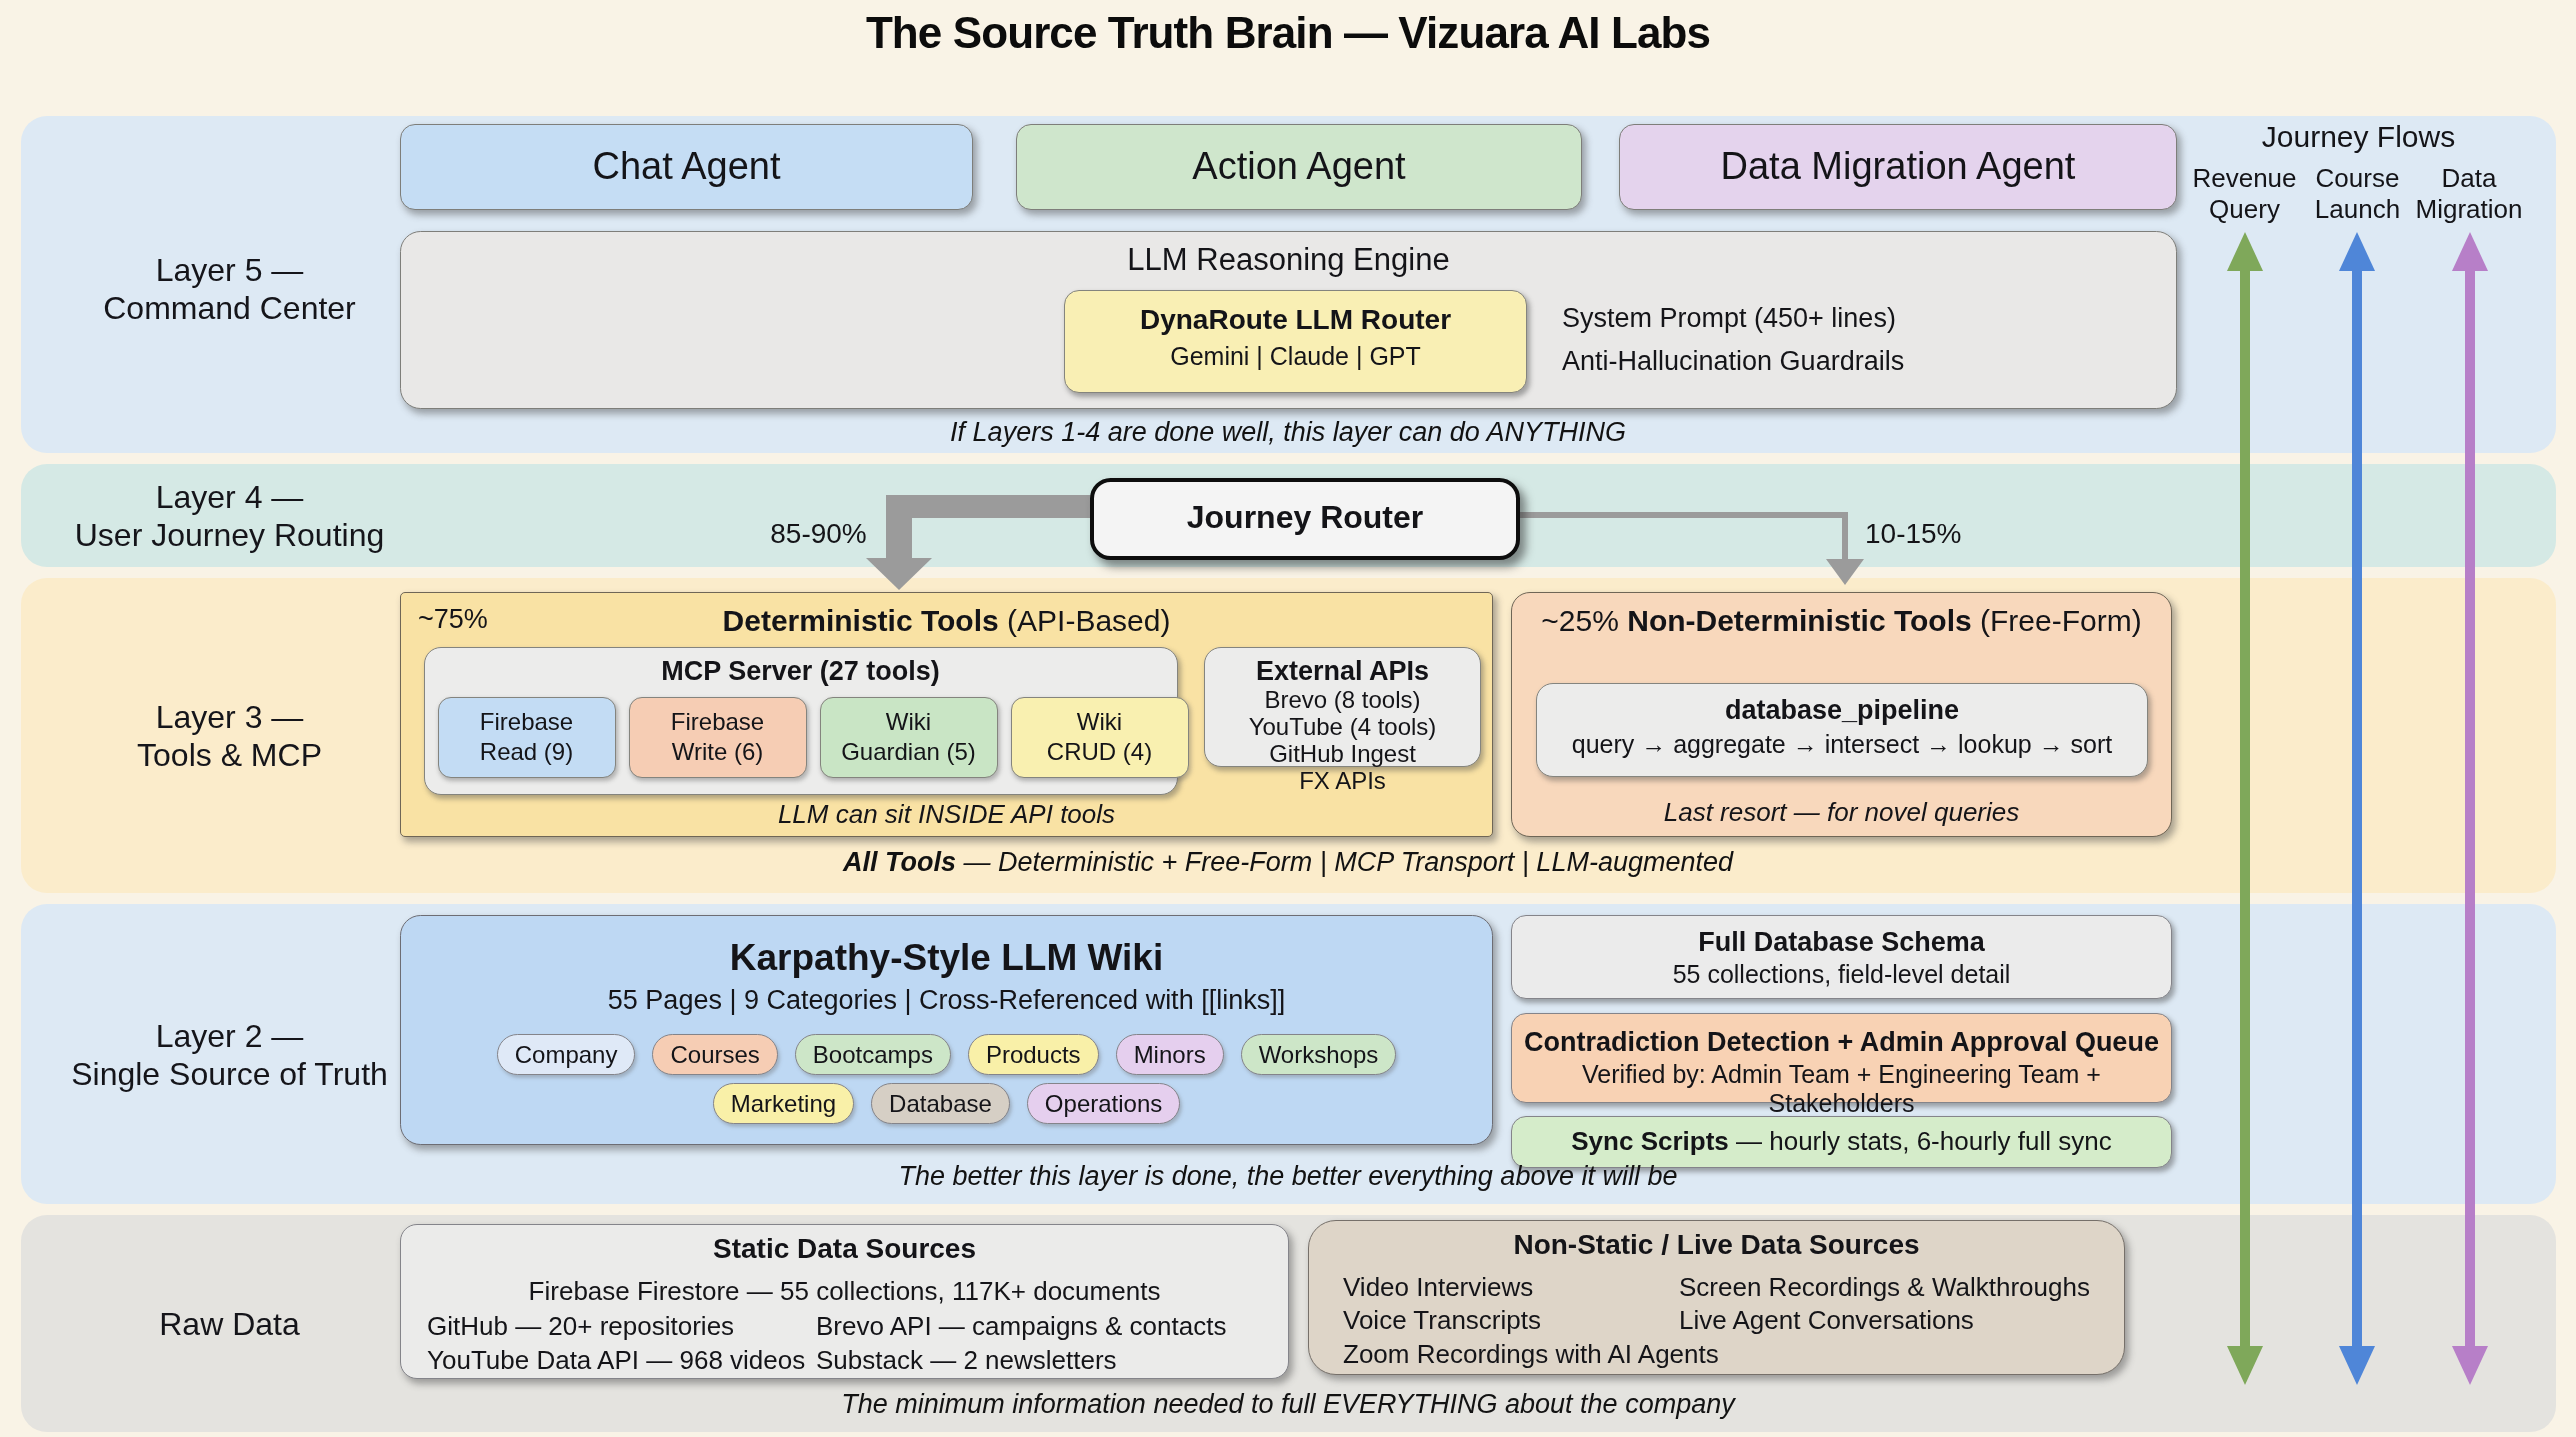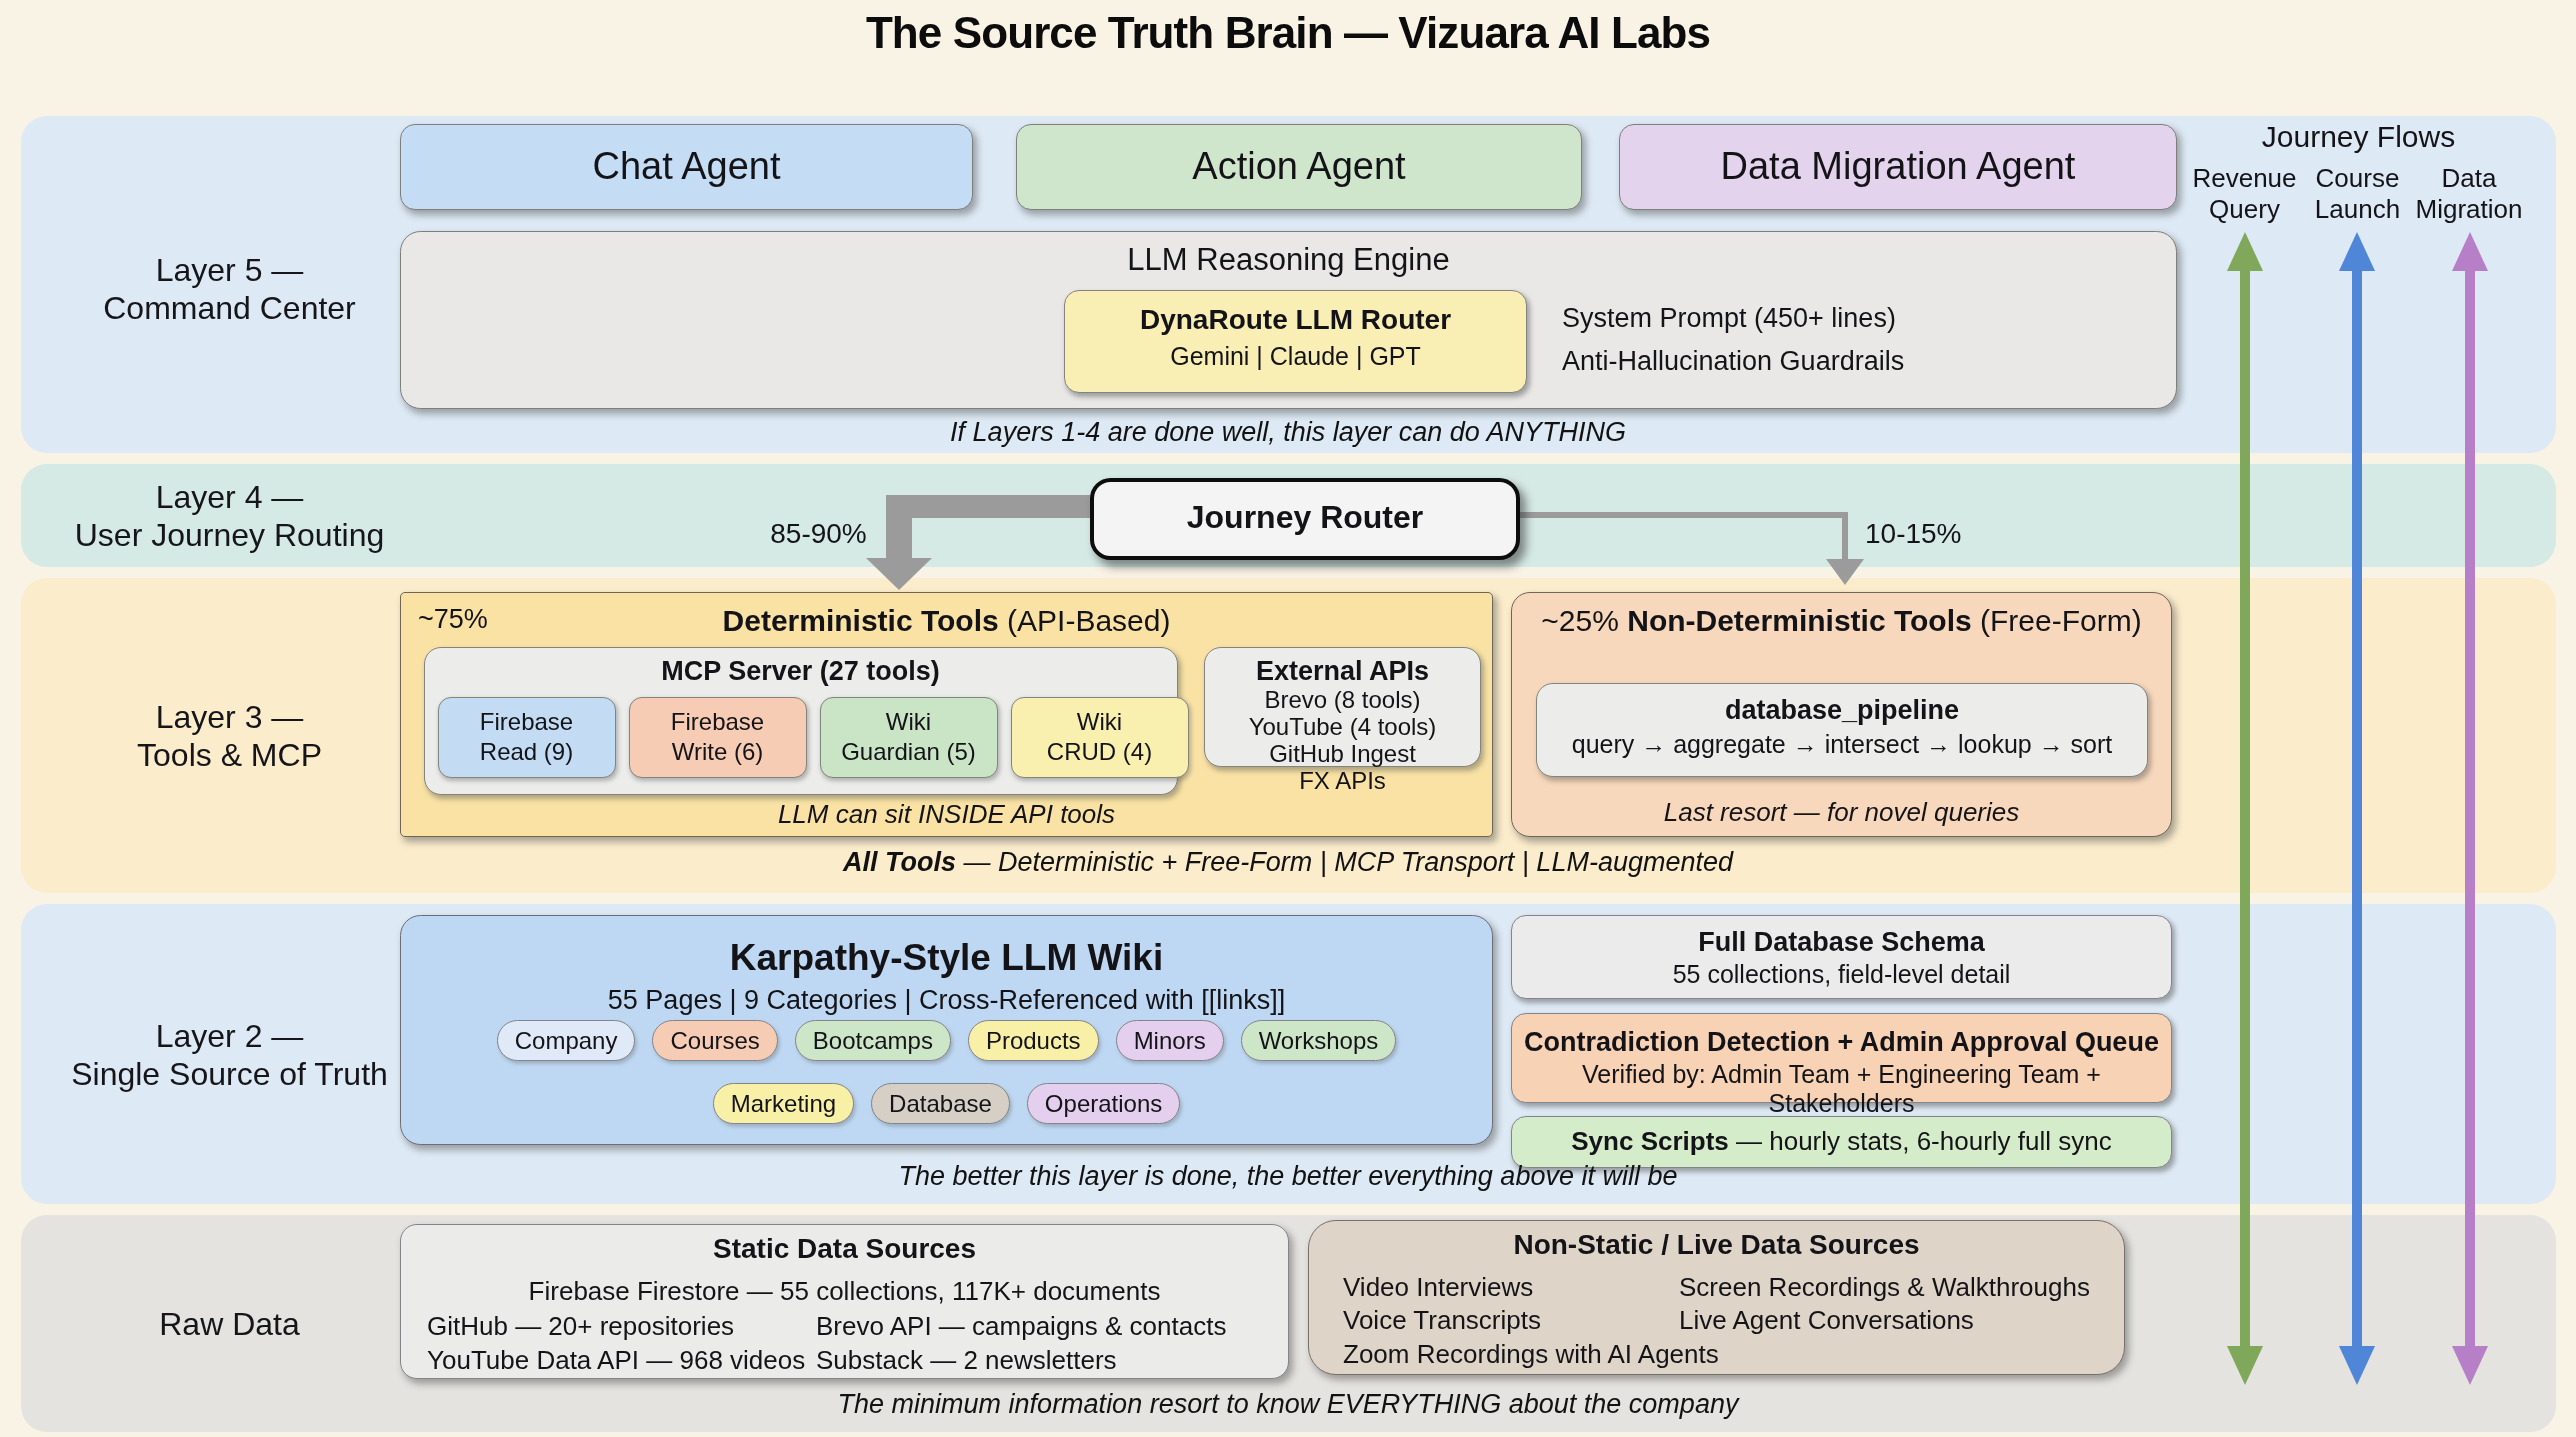--- a/index.html
+++ b/index.html
@@ -202,21 +202,21 @@
     <div class="inner-caption" style="top:204px">Last resort — for novel queries</div>
   </div>
 
   <div class="caption" style="top:847px">
     <b class="inln">All Tools</b><span> — Deterministic + Free-Form | MCP Transport | LLM-augmented</span>
   </div>
 
   <div class="box wiki">
     <div class="wiki-title">Karpathy-Style LLM Wiki</div>
     <div class="wiki-sub">55 Pages | 9 Categories | Cross-Referenced with [[links]]</div>
-    <div class="pillrow" style="top:104px">
+    <div class="pillrow" style="top:118px">
       <span class="pill c-pill-blue">Company</span>
       <span class="pill c-pill-salmon">Courses</span>
       <span class="pill c-pill-green">Bootcamps</span>
       <span class="pill c-pill-yellow">Products</span>
       <span class="pill c-pill-purple">Minors</span>
       <span class="pill c-pill-green">Workshops</span>
     </div>
     <div class="pillrow" style="top:167px">
       <span class="pill c-pill-yellow">Marketing</span>
       <span class="pill c-pill-tan">Database</span>
@@ -249,21 +249,21 @@
 
   <div class="box livebox">
     <div class="src-title">Non-Static / Live Data Sources</div>
     <div class="src-line" style="left:34px;top:51px">Video Interviews</div>
     <div class="src-line" style="left:34px;top:84px">Voice Transcripts</div>
     <div class="src-line" style="left:34px;top:118px">Zoom Recordings with AI Agents</div>
     <div class="src-line" style="left:370px;top:51px">Screen Recordings &amp; Walkthroughs</div>
     <div class="src-line" style="left:370px;top:84px">Live Agent Conversations</div>
   </div>
 
-  <div class="caption" style="top:1389px">The minimum information resort to know EVERYTHING about the company</div>
+  <div class="caption" style="top:1389px">The minimum information needed to full EVERYTHING about the company</div>
 
   <div class="flows-title">Journey Flows</div>
   <div class="flow-label" style="left:2177px;width:135px">
     <span>Revenue</span><br>
     <span>Query</span>
   </div>
   <div class="flow-label" style="left:2290px;width:135px">
     <span>Course</span><br>
     <span>Launch</span>
   </div>

